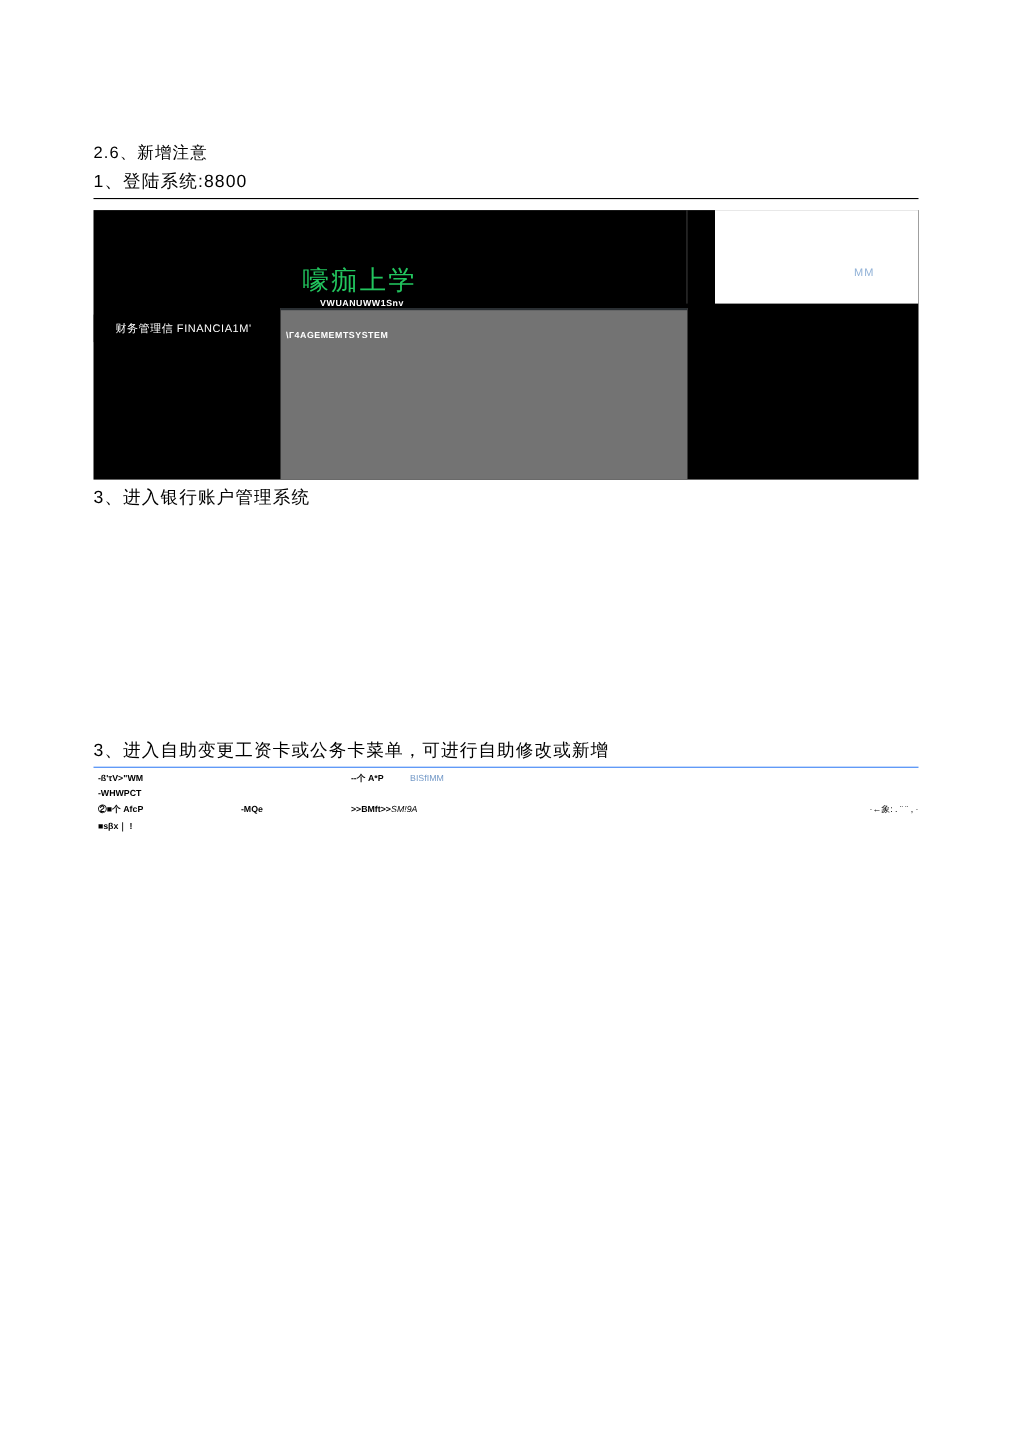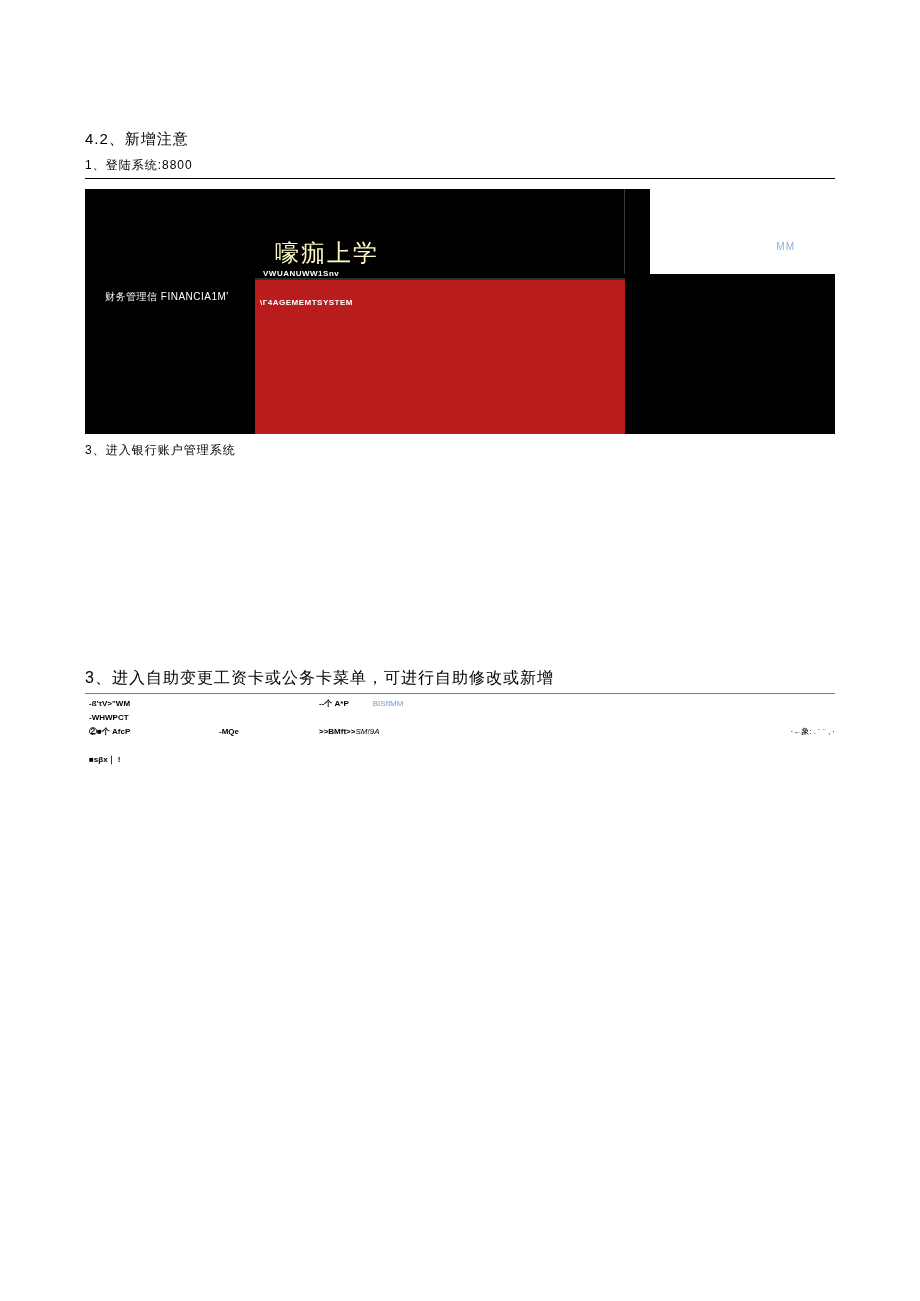--- a/index.html
+++ b/index.html
@@ -19,21 +19,21 @@
       letter-spacing: 1px;
     }
     .main-title {
       text-align: center;
       font-size: 30px;
       font-family: "SimSun", serif;
       margin-bottom: 55px;
       letter-spacing: 2px;
     }
     .step-heading {
-      font-size: 12px;
+      font-size: 16px;
       margin-bottom: 10px;
       border-bottom: 1px solid #000;
       padding-bottom: 4px;
       display: inline-block;
       width: 100%;
       letter-spacing: 1px;
     }
     .step-heading-3 {
       font-size: 16px;
       margin-bottom: 2px;
@@ -73,29 +73,29 @@
       top: 0;
       right: 210px;
       width: 1px;
       height: 85px;
       background: #3a3a3a;
     }
     .ss1-title {
       position: absolute;
       top: 48px;
       left: 190px;
-      color: #fef9c3;
+      color: #22c55e;
       font-size: 24px;
       font-family: "SimSun", serif;
       letter-spacing: 2px;
     }
     .ss1-subtitle {
       position: absolute;
       top: 80px;
-      left: 178px;
+      left: 206px;
       color: #fff;
       font-size: 8px;
       font-weight: bold;
       letter-spacing: 0.5px;
     }
     .ss1-left-strip {
       position: absolute;
       top: 95px;
       left: 0;
       width: 150px;
@@ -106,21 +106,21 @@
       padding: 6px 6px 6px 20px;
       z-index: 2;
       letter-spacing: 0.5px;
     }
     .ss1-gray-panel {
       position: absolute;
       top: 89px;
       left: 170px;
       right: 210px;
       bottom: 0;
-      background: #b91c1c;
+      background: #737373;
       border-top: 2px solid #2a2f33;
     }
     .ss1-gray-label {
       position: absolute;
       top: 18px;
       left: 5px;
       color: #fff;
       font-size: 8px;
       font-weight: bold;
       letter-spacing: 0.5px;
@@ -162,21 +162,21 @@
       font-style: italic;
     }
     .bold {
       font-weight: bold;
     }
   </style>
 </head>
 <body>
 
 <div class="page">
-  <div class="section-note">4.2、新增注意</div>
+  <div class="section-note">2.6、新增注意</div>
 
   <div class="step-heading">1、登陆系统:8800</div>
 
   <div class="screenshot-1">
     <div class="ss1-top-right-gap"></div>
     <div class="ss1-mm">MM</div>
     <div class="ss1-divider-v"></div>
     <div class="ss1-title">嚎痂上学</div>
     <div class="ss1-subtitle">VWUANUWW1Snv</div>
     <div class="ss1-left-strip">财务管理信 FINANCIA1M'</div>
@@ -204,17 +204,17 @@
       <div class="footer-left bold">-WHWPCT</div>
     </div>
     <div class="footer-row">
       <div class="footer-left">②■个 AfcP</div>
       <div class="footer-mid bold">-MQe</div>
       <div class="footer-mid2">
         <span class="bold">&gt;&gt;BMft&gt;&gt;</span><span class="italic">SM!9A</span>
       </div>
       <div class="footer-right">·←象:  . ¨ ¨ , ·</div>
     </div>
-    <div class="footer-row" style="margin-top:16px;">
+    <div class="footer-row" style="margin-top:4px;">
       <div class="footer-left bold">■sβx｜ !</div>
     </div>
   </div>
 </div>
 
 </body></html>

